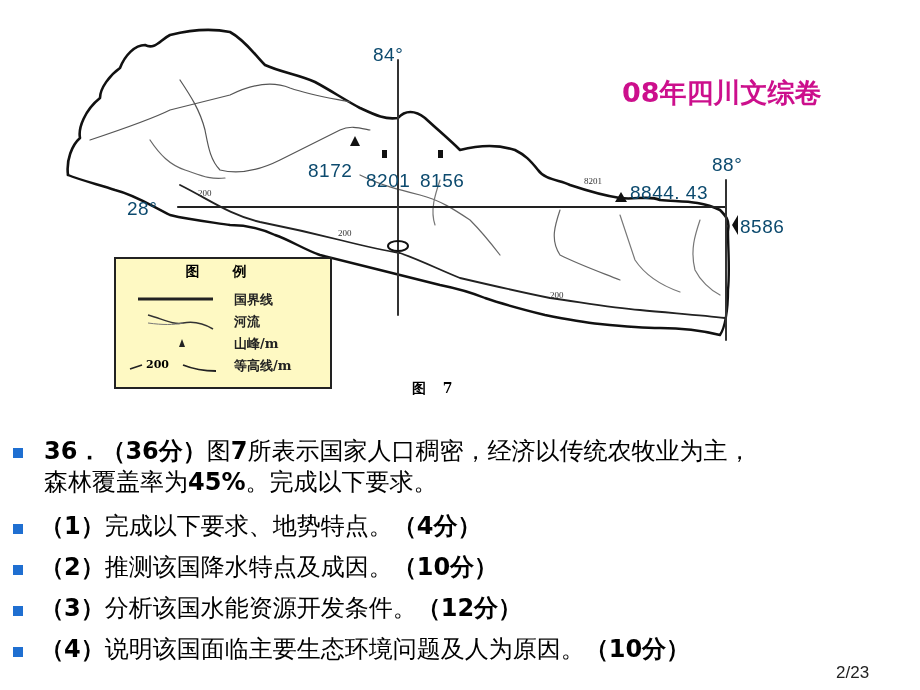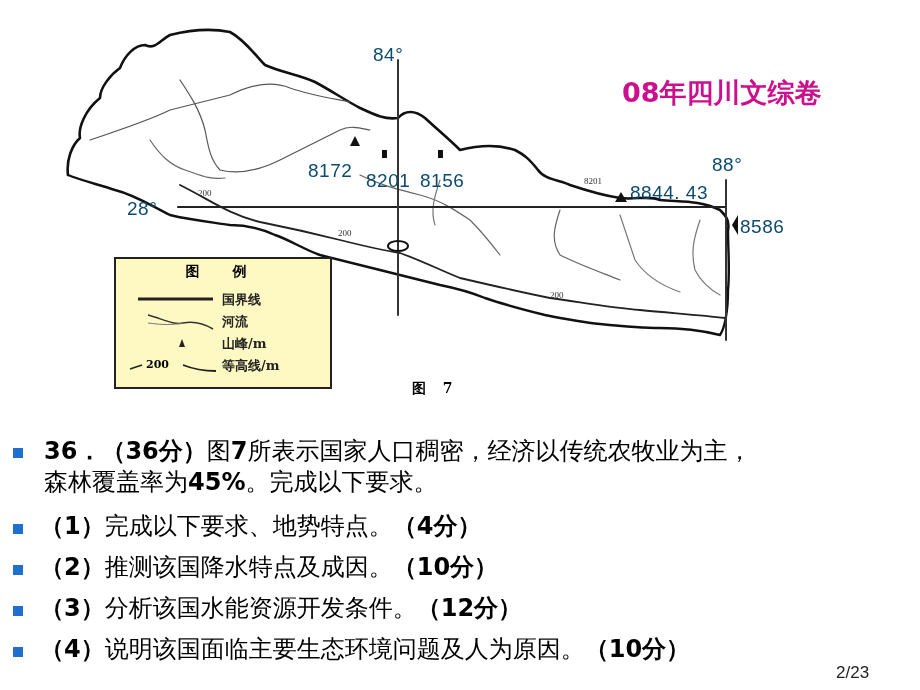--- a/index.html
+++ b/index.html
@@ -8,21 +8,21 @@
   .map { position:absolute; left:60px; top:10px; width:700px; height:400px; }
   .map svg { position:absolute; left:0; top:0; }
   .lbl { position:absolute; font-family:"Liberation Sans","DejaVu Sans",sans-serif; font-size:19px; color:#0c4a6e; letter-spacing:0.5px; white-space:nowrap; }
   .lbl-sm { position:absolute; font-size:9px; color:#333; font-family:"Liberation Serif",serif; white-space:nowrap; }
   .source-title { position:absolute; left:622px; top:36px; color:#cc0f8c; font-weight:bold; font-size:27px;
                   font-family:"DejaVu Sans","Liberation Sans",sans-serif; letter-spacing:0px; white-space:nowrap;margin-top:39px; }
   .legend { position:absolute; left:114px; top:257px; width:214px; height:128px; border:2px solid #222; background:#fef9c3; }
   .legend .ltitle { position:absolute; left:0; width:100%; top:4px; text-align:center; font-weight:bold; font-size:14px; letter-spacing:14px; font-family:"DejaVu Serif",serif; }
   .legend .row { position:absolute; left:0; width:100%; height:22px; }
   .legend .sym { position:absolute; left:12px; width:90px; height:20px; }
-  .legend .txt { position:absolute; left:106px; font-size:13px; font-weight:bold; font-family:"DejaVu Serif",serif; color:#222; white-space:nowrap; }
+  .legend .txt { position:absolute; left:118px; font-size:13px; font-weight:bold; font-family:"DejaVu Serif",serif; color:#222; white-space:nowrap; }
   .figcap { position:absolute; left:412px; top:380px; font-size:14px; font-weight:bold; font-family:"DejaVu Serif",serif; letter-spacing:6px; }
   .bullets { position:absolute; left:0; top:436px; width:920px; }
   .bullet { position:absolute; left:0; width:920px; }
   .bullet .sq { position:absolute; left:13px; width:10px; height:10px; background:#1f6fd1; }
   .bullet .t { position:absolute; left:44px; font-size:24px; line-height:31px; white-space:nowrap; font-family:"DejaVu Sans","Liberation Sans",sans-serif; }
   .bullet .t b { font-weight:bold;margin-top:44px; }
   .page-num { position:absolute; left:836px; top:663px; font-size:17px; font-family:"Liberation Sans","DejaVu Sans",sans-serif; color:#222; }
 </style>
 </head>
 <body>

